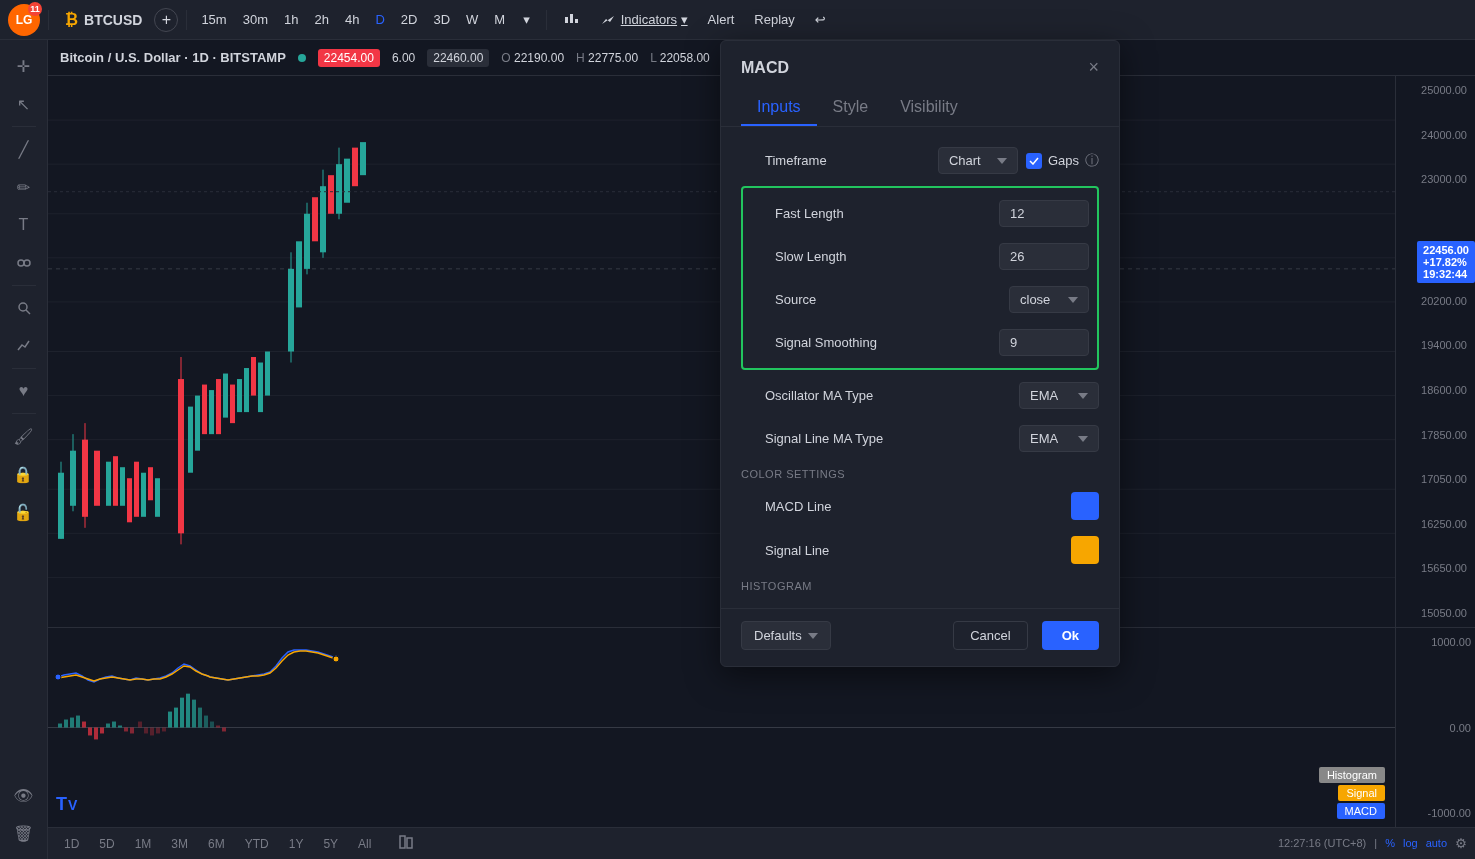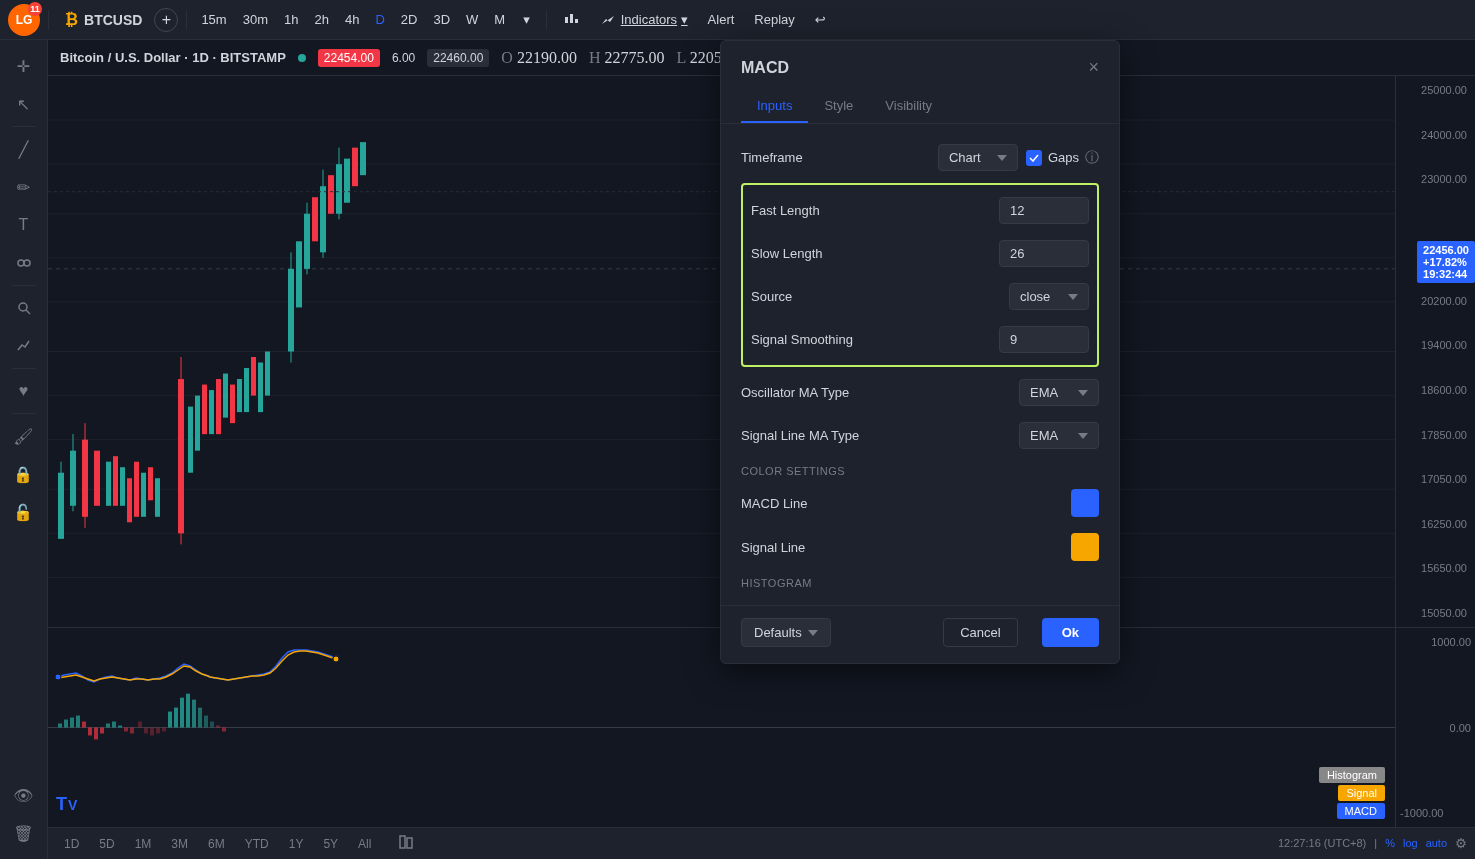--- a/index.html
+++ b/index.html
@@ -92,21 +92,21 @@
       padding: 0 12px; gap: 12px;
       border-bottom: 1px solid #2a2e39;
     }
     .chart-title { font-size: 13px; font-weight: 600; color: #d1d4dc; }
     .chart-dot { width: 8px; height: 8px; border-radius: 50%; background: #26a69a; }
     .price-tag {
       font-size: 12px; padding: 2px 6px; border-radius: 3px;
     }
     .price-red { background: #f23645; color: white; }
     .price-plain { color: #d1d4dc; }
-    .ohlc-item { font-size: 16px; color: #d1d4dc; font-family: Liberation Serif, serif; }
+    .ohlc-item { font-size: 12px; color: #d1d4dc; }
     .ohlc-label { color: #787b86; }
 
     
     .chart-canvas {
       flex: 1;
       position: relative;
       overflow: hidden;
     }
 
     
@@ -193,33 +193,34 @@
       cursor: pointer; font-size: 18px;
     }
 
     .dialog-tabs {
       display: flex; gap: 0;
       padding: 0 20px;
       border-bottom: 1px solid #2a2e39;
       margin-top: 12px;
     }
     .dialog-tab {
-      padding: 8px 16px; font-size: 13px;
+      padding: 8px 16px; font-size: 16px;
       cursor: pointer; border-bottom: 2px solid transparent;
       color: #787b86; background: transparent; border: none;
       border-bottom: 2px solid transparent;
     }
     .dialog-tab.active { color: #2962ff; border-bottom: 2px solid #2962ff; }
 
     .dialog-body { padding: 12px 20px; }
 
     
     .settings-row {
       display: flex; align-items: center; justify-content: space-between;
       padding: 8px 0;
+      margin-left: 24px;
     }
     .settings-label { font-size: 13px; color: #d1d4dc; }
     .settings-control { display: flex; align-items: center; gap: 8px; }
 
     .dropdown-btn {
       display: flex; align-items: center; gap: 6px;
       background: #2a2e39; border: 1px solid #363a45;
       color: #d1d4dc; padding: 5px 10px; border-radius: 4px;
       cursor: pointer; font-size: 13px; min-width: 80px;
       justify-content: space-between;
@@ -232,21 +233,21 @@
     .checkbox-blue {
       width: 16px; height: 16px;
       background: #2962ff; border-radius: 3px;
       display: flex; align-items: center; justify-content: center;
       cursor: pointer;
     }
     .info-icon { color: #787b86; font-size: 14px; cursor: pointer; }
 
     
     .highlighted-section {
-      border: 2px solid #bef264;
+      border: 2px solid #22c55e;
       border-radius: 4px;
       padding: 4px 8px;
       margin: 4px 0;
     }
 
     .number-input {
       background: #2a2e39; border: 1px solid #363a45;
       color: #d1d4dc; padding: 5px 10px; border-radius: 4px;
       font-size: 13px; width: 90px; text-align: left;
       outline: none;
@@ -279,21 +280,21 @@
     .cancel-btn {
       background: transparent; border: 1px solid #363a45;
       color: #d1d4dc; padding: 6px 16px; border-radius: 4px;
       cursor: pointer; font-size: 13px;
     }
     .ok-btn {
       background: #2962ff; border: none;
       color: white; padding: 6px 20px; border-radius: 4px;
       cursor: pointer; font-size: 13px; font-weight: 700;
     }
-    .footer-btns { display: flex; gap: 24px; margin-left: 8px; }
+    .footer-btns { display: flex; gap: 14px; margin-left: 8px; }
 
     
     .legend-container {
       position: absolute; right: 90px; bottom: 8px;
       display: flex; flex-direction: column; gap: 2px; align-items: flex-end;
     }
     .legend-badge {
       padding: 2px 8px; border-radius: 2px;
       font-size: 11px; color: white;
     }
@@ -587,21 +588,21 @@
           <svg width="30" height="20" viewBox="0 0 30 20">
               <text x="0" y="16" font-size="18" font-weight="900" fill="#2962ff">T</text>
               <text x="12" y="16" font-size="14" font-weight="700" fill="#2962ff">V</text>
             </svg>
         </div>
       </div>
 
       <div class="bottom-price-axis" style="display:flex;flex-direction:column;justify-content:space-between;padding:8px 4px;font-size:11px;color:#787b86;">
         <div style="text-align:right;">1000.00</div>
         <div style="text-align:right;">0.00</div>
-        <div style="">-1000.00</div>
+        <div style="text-align:right;">-1000.00</div>
       </div>
 
       <div class="legend-container">
         <div class="legend-badge badge-histogram">Histogram</div>
         <div class="legend-badge badge-signal">Signal</div>
         <div class="legend-badge badge-macd">MACD</div>
       </div>
     </div>
 
 

